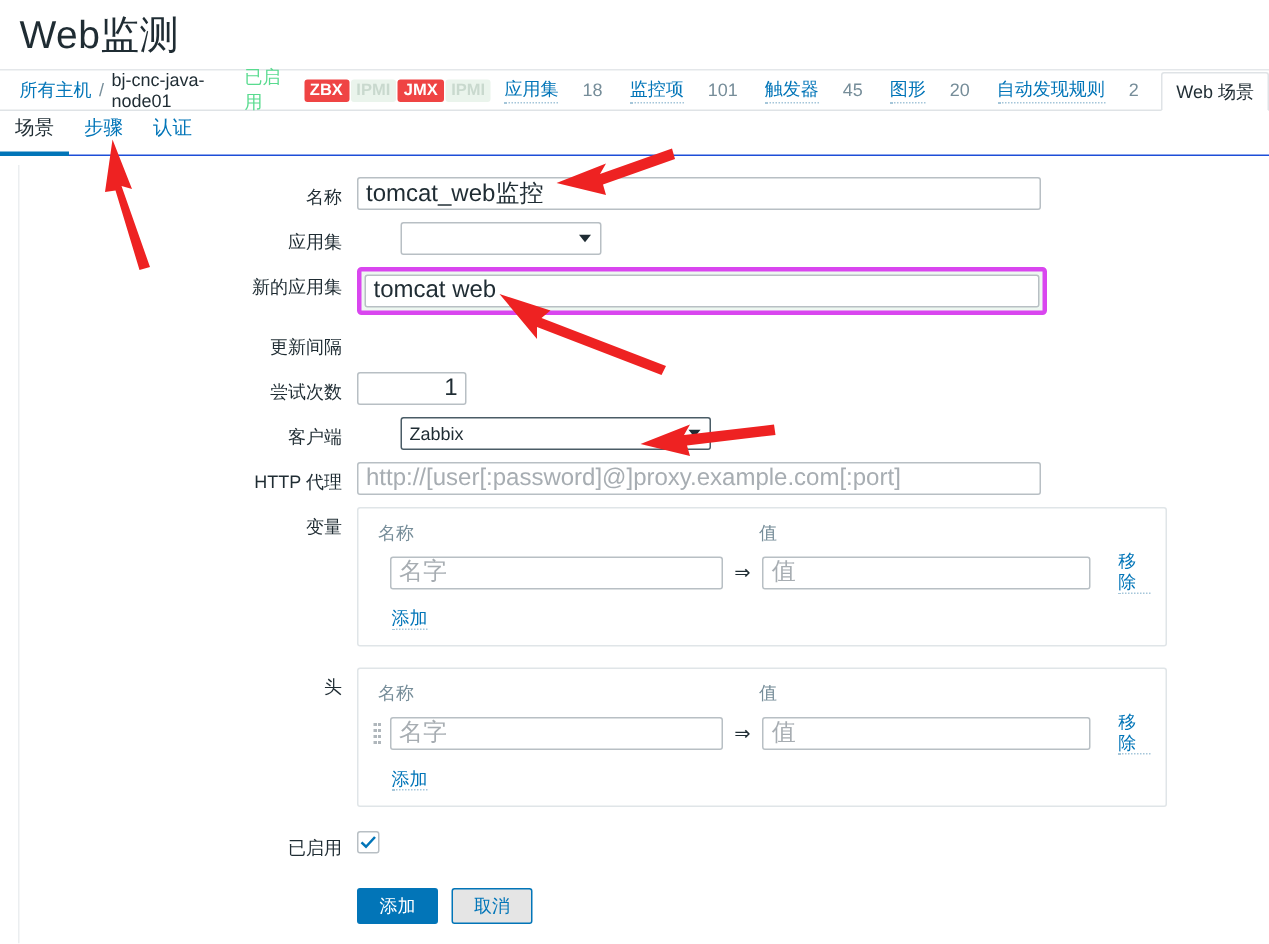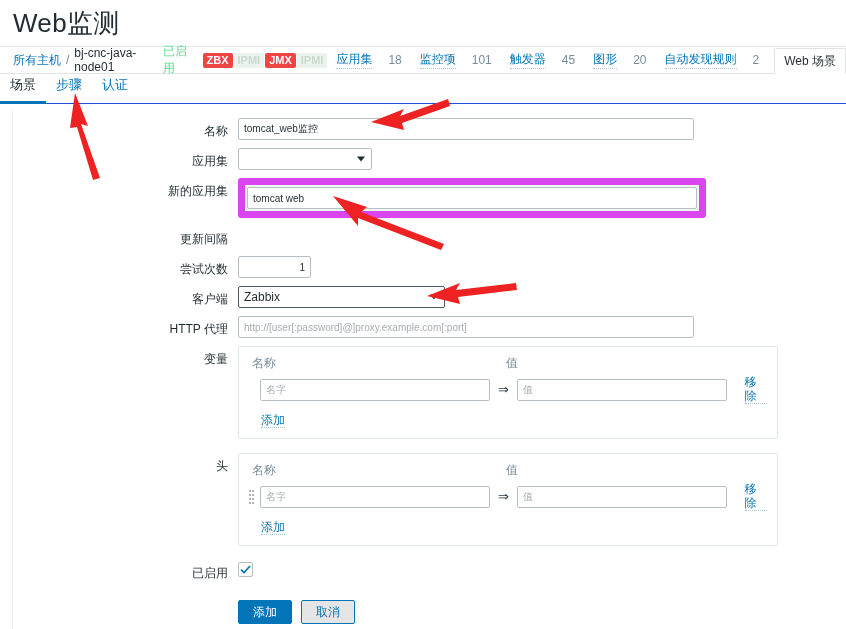--- a/index.html
+++ b/index.html
@@ -117,43 +117,43 @@
     font-size:12px;
     flex: 0 0 238px;
   }
   .fld-cell { flex:1; }
 
   input[type=text] {
     height: 22px;
     border: 1px solid #b8bfc4;
     background:#fff;
     font-family: "Liberation Sans","DejaVu Sans",sans-serif;
-    font-size: 10px;
+    font-size: 16px;
     color:#1f2c33;
     padding: 0 5px;
     border-radius: 2px;
     outline:none;
   }
   input::placeholder { color:#a7adb2; }
   .w-name { width: 456px; }
   .w-1m { width: 165px; }
   .w-tries { width: 73px; text-align:right; }
   .w-proxy { width: 456px; }
 
   .green-wrap {
     display:inline-block;
-    border:7px solid #d946ef;
+    border:3px solid #d946ef;
     background:#eef8f1;
     padding:2px;
     border-radius:3px;
   }
   .green-wrap input { width: 450px; border-color:#b8bfc4;}
 
   .select {
-    position:relative; display:inline-block;
+    position:relative; display:inline-block;margin-left:29px;
   }
   .select select {
     -webkit-appearance:none; appearance:none;
     height:22px;
     border:1px solid #b8bfc4;
     border-radius:2px;
     background:#fff;
     font-family:"Liberation Sans","DejaVu Sans",sans-serif;
     font-size:12px;
     color:#1f2c33;

